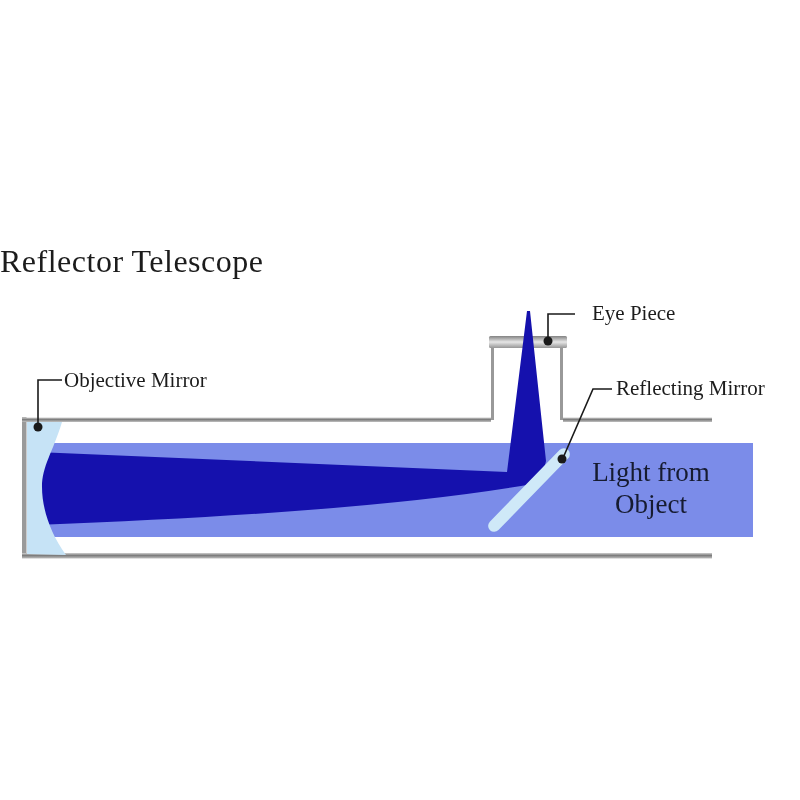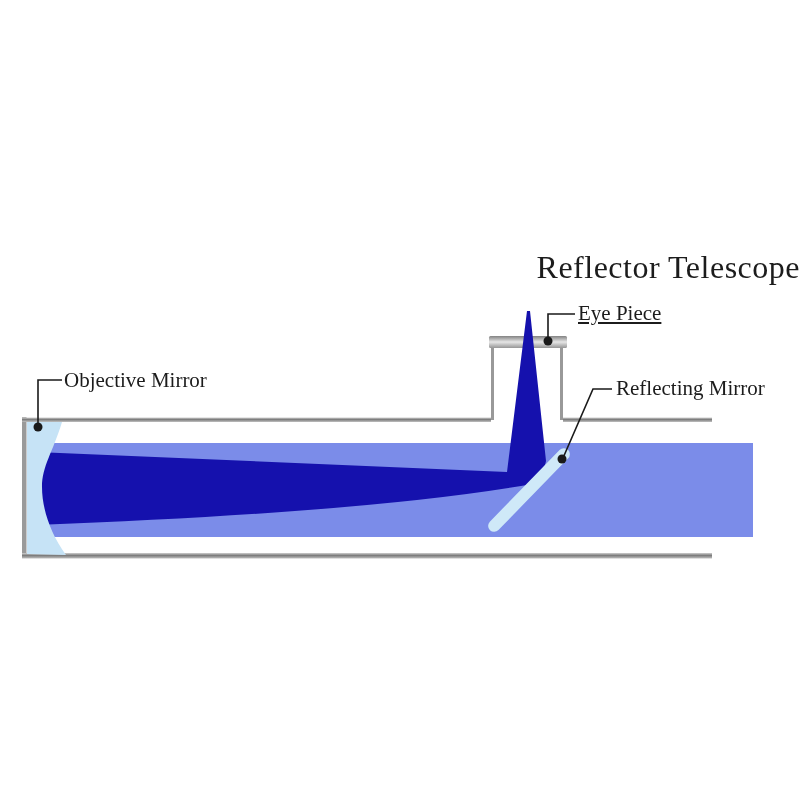--- a/index.html
+++ b/index.html
@@ -7,33 +7,32 @@
     position:relative;
     width:800px;height:800px;
     background:#ffffff;
     overflow:hidden;
     font-family:"Liberation Serif","DejaVu Serif",serif;
   }
   .stage svg{position:absolute;left:0;top:0;}
   .title{
     position:absolute;
     left:0;right:0;top:243px;
-    text-align:right;
+    text-align:left;
     font-size:32px;
     color:#1c1c1c;
     letter-spacing:0.5px;
-    margin-top:6px;
   }
   .label{
     position:absolute;
     font-size:21px;
     color:#1c1c1c;
     white-space:nowrap;
   }
-  .label-eye-piece{left:578px;top:301px;text-decoration:underline;}
+  .label-eye-piece{left:592px;top:301px;}
   .label-objective{left:64px;top:368px;}
   .label-reflecting{left:616px;top:376px;}
   .light-text{
     position:absolute;
     left:570px;top:456px;width:162px;
     text-align:center;
     font-size:27px;
     line-height:32px;
     color:#161b30;
   }
@@ -86,14 +85,18 @@
       <circle cx="38" cy="427" r="4.5"></circle>
       <circle cx="548" cy="341" r="4.5"></circle>
       <circle cx="562" cy="459" r="4.5"></circle>
     </g>
   </svg>
 
   <div class="label label-eye-piece">Eye Piece</div>
   <div class="label label-reflecting">Reflecting Mirror</div>
   <div class="label label-objective">Objective Mirror</div>
 
+  <div class="light-text">
+    <div>Light from</div>
+    <div>Object</div>
+  </div>
 
 </div>
 
 </body></html>

